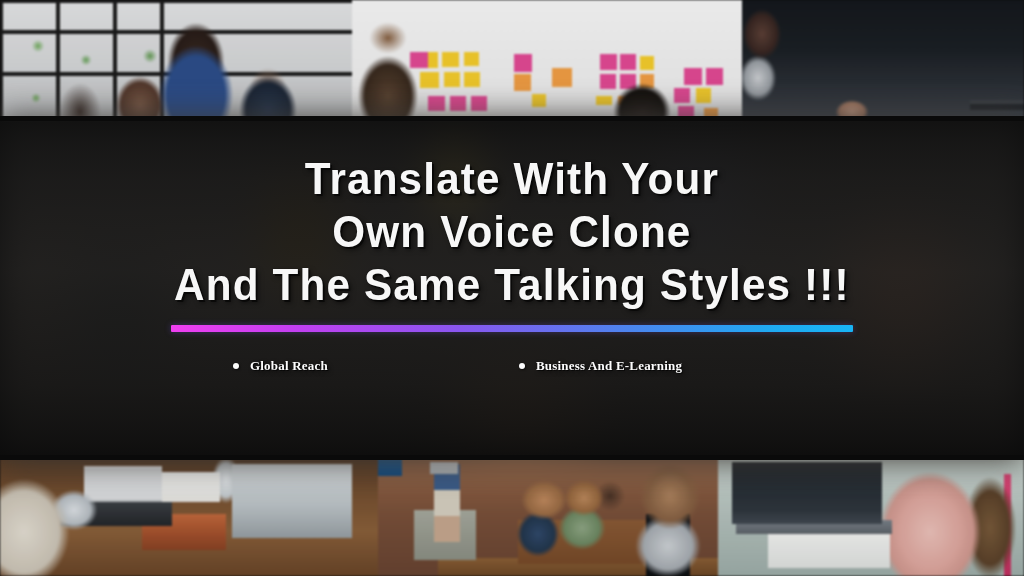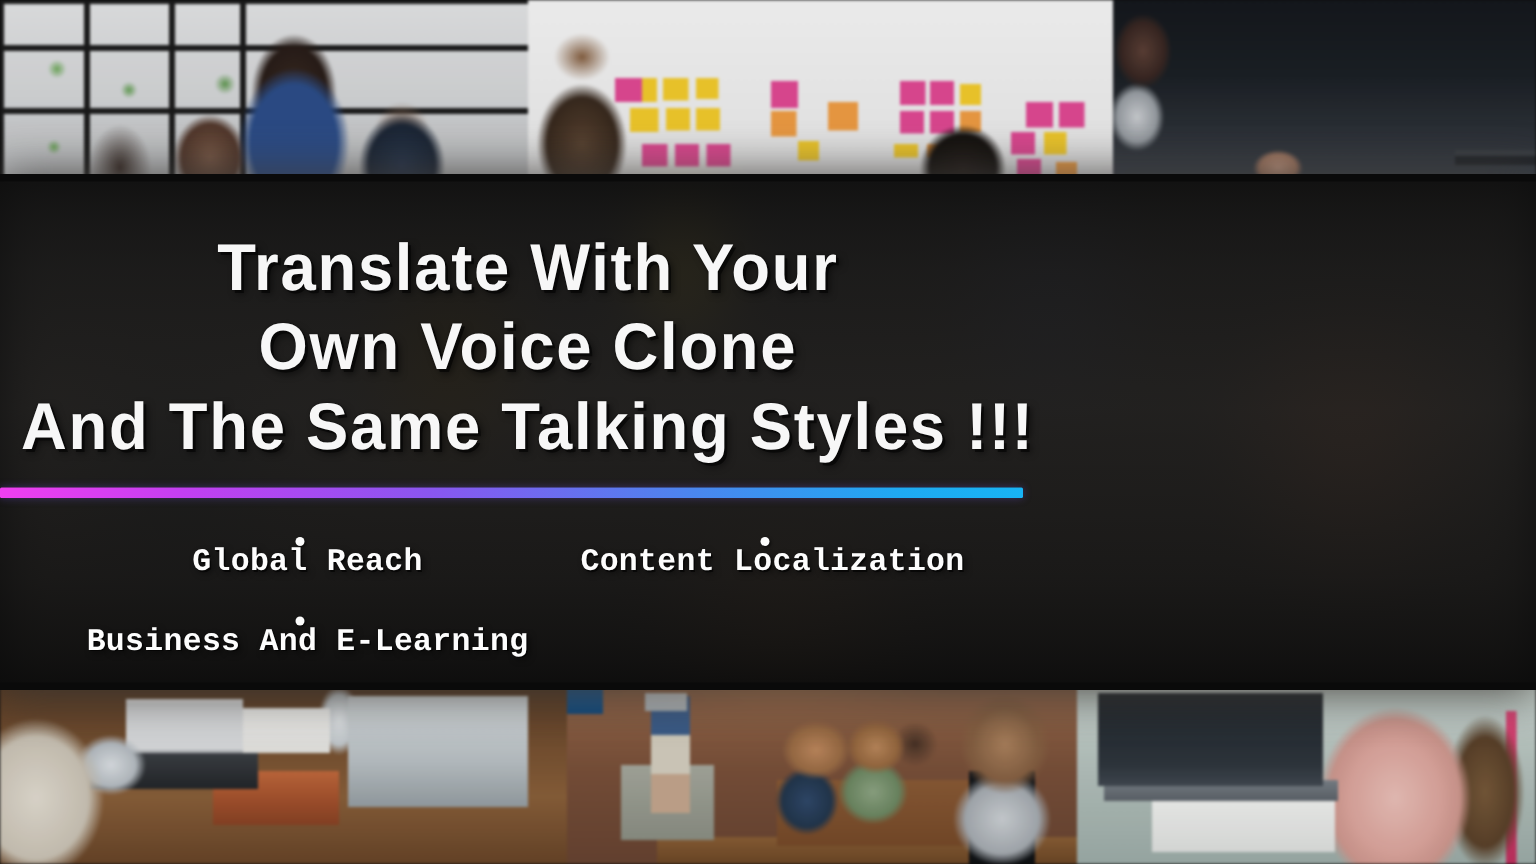--- a/index.html
+++ b/index.html
@@ -160,21 +160,21 @@
       rgba(10,10,10,0.88) 100%);
   }
   
   .seam { position:absolute; left:0; width:1024px; height:5px; background:#0a0a0a; }
   .seam-top { top:116px; }
   .seam-bottom { top:455px; }
 
   
   .content {
     position:absolute; left:0; top:118px; width:1024px; height:342px;
-    display:flex; flex-direction:column; align-items:flex-start;
+    display:flex; flex-direction:column; align-items:center;
   }
 
   .headline {
     margin-top:34px;
     text-align:center;
     color:#f7f7f7;
     font-family:"Liberation Sans", sans-serif;
     font-weight:700;
     font-size:44px;
     line-height:53px;
@@ -200,27 +200,26 @@
     width:682px;
     display:grid;
     grid-template-columns:286px 1fr;
     row-gap:24px;
     column-gap:0px;
     padding-left:62px;
   }
   .bullet {
     display:flex; align-items:center;
     color:#fdfdfd;
-    font-family:Liberation Mono, monospace;
+    font-family:Liberation Serif, serif;
     font-weight:700;
-    font-size:21px;
+    font-size:13px;
     letter-spacing:0.2px;
     text-shadow:1px 1px 0 rgba(0,0,0,0.6), 2px 2px 4px rgba(0,0,0,0.55);
     white-space:nowrap;
-    flex-direction:column;
   }
   .bullet .dot {
     width:6px; height:6px; border-radius:50%;
     background:#fdfdfd;
     margin-right:11px;
     flex:0 0 auto;
     box-shadow:1px 1px 2px rgba(0,0,0,0.6);
   }
 </style>
 </head>
@@ -255,22 +254,18 @@
 
     <div class="accent-bar"></div>
 
     <div class="bullets">
       <div class="bullet">
         <span class="dot"></span>
         <span>Global Reach</span>
       </div>
       <div class="bullet">
         <span class="dot"></span>
-        <span>Content Localization</span>
-      </div>
-      <div class="bullet">
-        <span class="dot"></span>
         <span>Business And E-Learning</span>
       </div>
     </div>
 
   </div>
 </div>
 
 </body></html>

